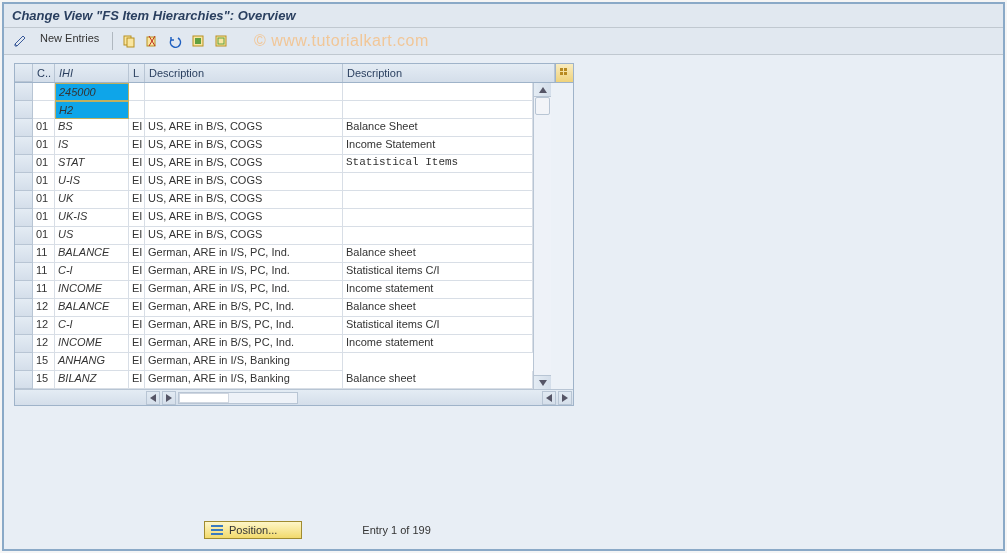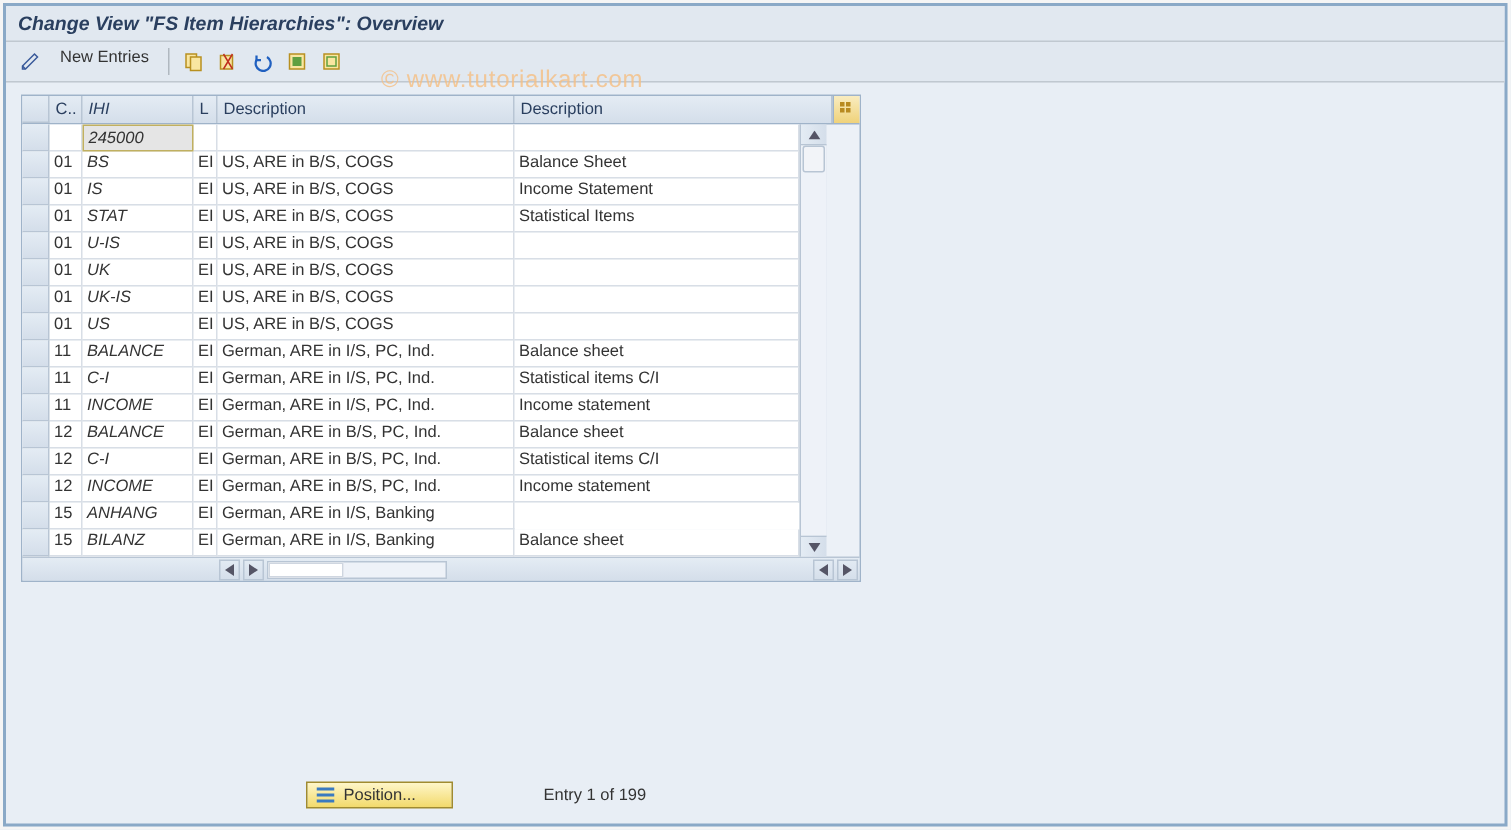--- a/index.html
+++ b/index.html
@@ -37,21 +37,21 @@
       background: #e1e8f0;
       border-bottom: 1px solid #c0c8d0;
       display: flex;
       align-items: center;
       gap: 3px;
       position: relative;
     }
     .watermark {
       position: absolute;
       left: 250px;
-      top: 17px;
+      top: 4px;
       font-size: 16px;
       color: rgba(245,190,130,0.8);
       font-weight: normal;
       letter-spacing: 0.5px;
     }
     .tb-btn {
       display: inline-flex;
       align-items: center;
       justify-content: center;
       width: 20px;
@@ -107,21 +107,21 @@
     .td {
       border-right:1px solid #d8dee6;
       border-bottom:1px solid #d8dee6;
       padding:1px 3px;
       font-size:11px;
       overflow:hidden;
       white-space:nowrap;
       color:#333;
     }
     .td-input{
-      background:#e5e5e5;
+      background:#0ea5e9;
       border:1px solid #c0b060;
       display:flex;align-items:center;
       position:relative;
     }
     .rowhandle{
       background: linear-gradient(#e4ecf4,#d4deea);
       border-right:1px solid #b8c5d4;
       border-bottom:1px solid #b8c5d4;
       cursor:pointer;
     }
@@ -247,41 +247,49 @@
             <div class="tr">
               <div class="td rowhandle w-handle"></div>
               <div class="td w-c"></div>
               <div class="td w-ihi td-input">245000</div>
               <div class="td w-l"></div>
               <div class="td w-d1"></div>
               <div class="td w-d2" style="flex: 1 1 0%;"></div>
             </div>
             <div class="tr">
               <div class="td rowhandle w-handle"></div>
+              <div class="td w-c"></div>
+              <div class="td w-ihi td-input">H2</div>
+              <div class="td w-l"></div>
+              <div class="td w-d1"></div>
+              <div class="td w-d2" style="flex: 1 1 0%;"></div>
+            </div>
+            <div class="tr">
+              <div class="td rowhandle w-handle"></div>
               <div class="td w-c">01</div>
               <div class="td w-ihi">BS</div>
               <div class="td w-l">EI</div>
               <div class="td w-d1">US, ARE in B/S, COGS</div>
               <div class="td w-d2" style="flex: 1 1 0%;">Balance Sheet</div>
             </div>
             <div class="tr">
               <div class="td rowhandle w-handle"></div>
               <div class="td w-c">01</div>
               <div class="td w-ihi">IS</div>
               <div class="td w-l">EI</div>
               <div class="td w-d1">US, ARE in B/S, COGS</div>
               <div class="td w-d2" style="flex: 1 1 0%;">Income Statement</div>
             </div>
             <div class="tr">
               <div class="td rowhandle w-handle"></div>
               <div class="td w-c">01</div>
               <div class="td w-ihi">STAT</div>
               <div class="td w-l">EI</div>
               <div class="td w-d1">US, ARE in B/S, COGS</div>
-              <div class="td w-d2" style="flex: 1 1 0%;">Statistical Items</div>
+              <div class="td w-d2" style="flex: 1 1 0%; font-family: Liberation Mono, monospace;">Statistical Items</div>
             </div>
             <div class="tr">
               <div class="td rowhandle w-handle"></div>
               <div class="td w-c">01</div>
               <div class="td w-ihi">U-IS</div>
               <div class="td w-l">EI</div>
               <div class="td w-d1">US, ARE in B/S, COGS</div>
               <div class="td w-d2" style="flex: 1 1 0%;"></div>
             </div>
             <div class="tr">

